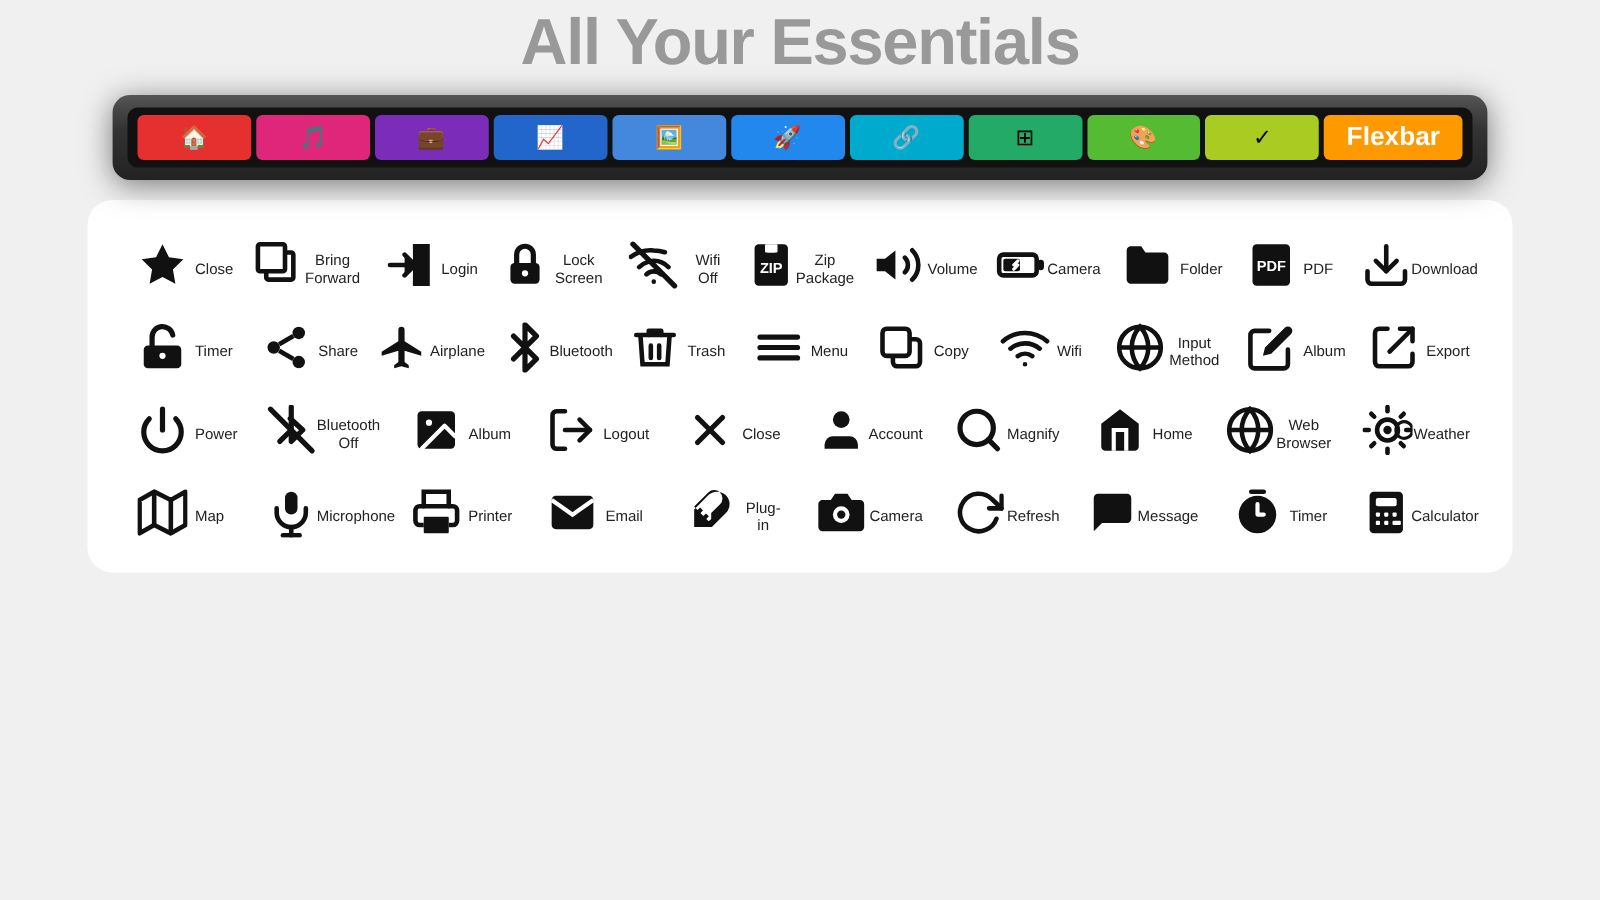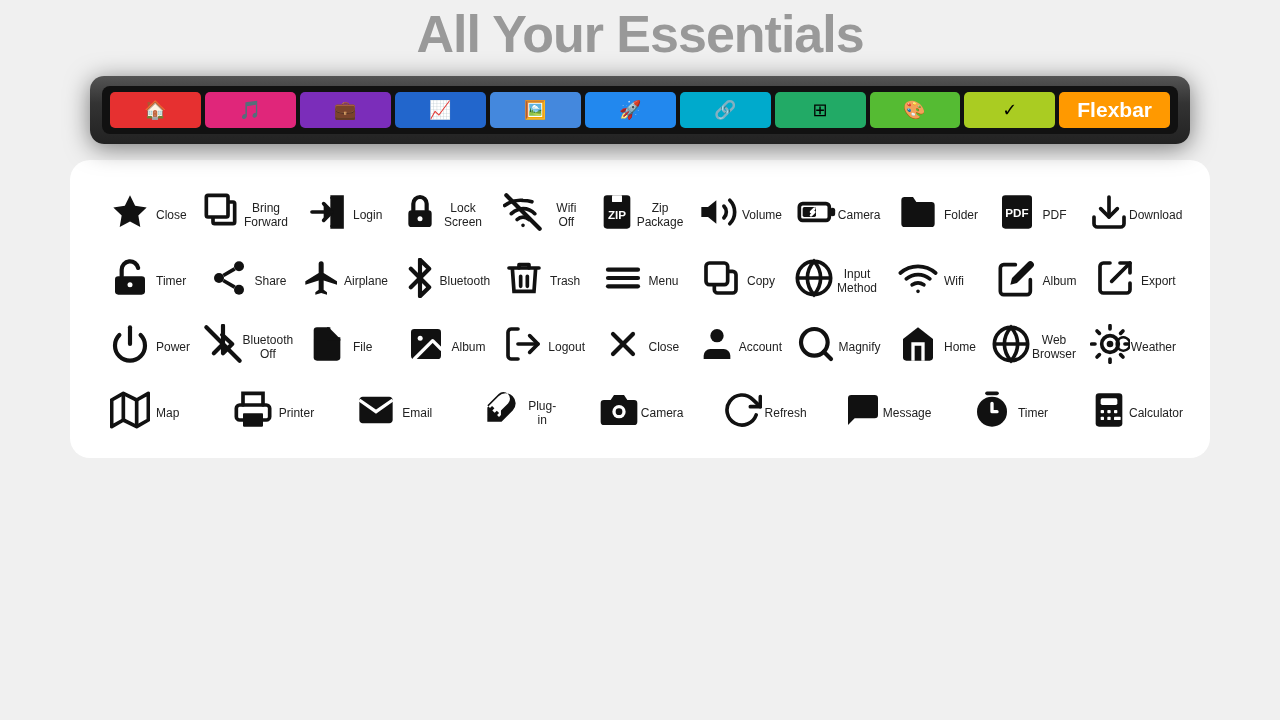--- a/index.html
+++ b/index.html
@@ -313,38 +313,38 @@
             <svg viewBox="0 0 24 24" class="icon">
               <rect x="8" y="8" width="13" height="13" rx="2" fill="none" stroke="#111" stroke-width="2.2"></rect>
               <rect x="3" y="3" width="13" height="13" rx="2" fill="white" stroke="#111" stroke-width="2.2"></rect>
             </svg>
           </div>
           <div class="icon-label">Copy</div>
         </div>
         <div class="icon-item">
           <div class="icon-svg">
             <svg viewBox="0 0 24 24" class="icon">
+              <path d="M5 12.55a11 11 0 0114.08 0M1.42 9a16 16 0 0121.16 0M8.53 16.11a6 6 0 016.95 0M12 20h.01" fill="none" stroke="#111" stroke-width="2.2" stroke-linecap="round" stroke-linejoin="round"></path>
+            </svg>
+          </div>
+          <div class="icon-label">Wifi</div>
+        </div>
+        <div class="icon-item">
+          <div class="icon-svg">
+            <svg viewBox="0 0 24 24" class="icon">
               <circle cx="12" cy="12" r="10" fill="none" stroke="#111" stroke-width="2.2"></circle>
               <line x1="2" y1="12" x2="22" y2="12" stroke="#111" stroke-width="2.2"></line>
               <path d="M12 2a15.3 15.3 0 014 10 15.3 15.3 0 01-4 10 15.3 15.3 0 01-4-10 15.3 15.3 0 014-10z" fill="none" stroke="#111" stroke-width="2.2"></path>
             </svg>
           </div>
           <div class="icon-label">Input Method</div>
         </div>
         <div class="icon-item">
           <div class="icon-svg">
             <svg viewBox="0 0 24 24" class="icon">
-              <path d="M5 12.55a11 11 0 0114.08 0M1.42 9a16 16 0 0121.16 0M8.53 16.11a6 6 0 016.95 0M12 20h.01" fill="none" stroke="#111" stroke-width="2.2" stroke-linecap="round" stroke-linejoin="round"></path>
-            </svg>
-          </div>
-          <div class="icon-label">Wifi</div>
-        </div>
-        <div class="icon-item">
-          <div class="icon-svg">
-            <svg viewBox="0 0 24 24" class="icon">
               <path d="M11 4H4a2 2 0 00-2 2v14a2 2 0 002 2h14a2 2 0 002-2v-7" fill="none" stroke="#111" stroke-width="2.2" stroke-linecap="round" stroke-linejoin="round"></path>
               <path d="M18.5 2.5a2.121 2.121 0 013 3L12 15l-4 1 1-4 9.5-9.5z" fill="#111"></path>
             </svg>
           </div>
           <div class="icon-label">Album</div>
         </div>
         <div class="icon-item">
           <div class="icon-svg">
             <svg viewBox="0 0 24 24" class="icon">
               <path d="M9 3H5a2 2 0 00-2 2v14a2 2 0 002 2h14a2 2 0 002-2v-4" fill="none" stroke="#111" stroke-width="2.2" stroke-linecap="round"></path>
@@ -367,29 +367,20 @@
         </div>
         <div class="icon-item">
           <div class="icon-svg">
             <svg viewBox="0 0 24 24" class="icon">
               <line x1="2" y1="2" x2="22" y2="22" stroke="#111" stroke-width="2.5" stroke-linecap="round"></line>
               <polyline points="11.5 6.5 17.5 12 12 17.5 12 1" fill="none" stroke="#111" stroke-width="2.5" stroke-linecap="round" stroke-linejoin="round"></polyline>
               <polyline points="6.5 17.5 12 12" fill="none" stroke="#111" stroke-width="2.5" stroke-linecap="round"></polyline>
             </svg>
           </div>
           <div class="icon-label">Bluetooth Off</div>
-        </div>
-        <div class="icon-item">
-          <div class="icon-svg">
-            <svg viewBox="0 0 24 24" class="icon">
-              <path d="M13 2H6a2 2 0 00-2 2v16a2 2 0 002 2h12a2 2 0 002-2V9z" fill="#111"></path>
-              <polyline points="13 2 13 9 20 9" fill="none" stroke="#111" stroke-width="2"></polyline>
-            </svg>
-          </div>
-          <div class="icon-label">File</div>
         </div>
         <div class="icon-item">
           <div class="icon-svg">
             <svg viewBox="0 0 24 24" class="icon">
               <rect x="3" y="3" width="18" height="18" rx="2" fill="#111"></rect>
               <circle cx="8.5" cy="8.5" r="1.5" fill="white"></circle>
               <polyline points="21 15 16 10 5 21" fill="none" stroke="white" stroke-width="2" stroke-linecap="round" stroke-linejoin="round"></polyline>
             </svg>
           </div>
           <div class="icon-label">Album</div>
@@ -476,20 +467,31 @@
               <polygon points="1 6 1 22 8 18 16 22 23 18 23 2 16 6 8 2 1 6" fill="none" stroke="#111" stroke-width="2.2" stroke-linecap="round" stroke-linejoin="round"></polygon>
               <line x1="8" y1="2" x2="8" y2="18" stroke="#111" stroke-width="2.2"></line>
               <line x1="16" y1="6" x2="16" y2="22" stroke="#111" stroke-width="2.2"></line>
             </svg>
           </div>
           <div class="icon-label">Map</div>
         </div>
         <div class="icon-item">
           <div class="icon-svg">
             <svg viewBox="0 0 24 24" class="icon">
+              <rect x="9" y="2" width="6" height="11" rx="3" fill="#111"></rect>
+              <path d="M19 10v2a7 7 0 01-14 0v-2" fill="none" stroke="#111" stroke-width="2.2" stroke-linecap="round"></path>
+              <line x1="12" y1="19" x2="12" y2="23" stroke="#111" stroke-width="2.2" stroke-linecap="round"></line>
+              <line x1="8" y1="23" x2="16" y2="23" stroke="#111" stroke-width="2.2" stroke-linecap="round"></line>
+            </svg>
+          </div>
+          <div class="icon-label">Microphone</div>
+        </div>
+        <div class="icon-item">
+          <div class="icon-svg">
+            <svg viewBox="0 0 24 24" class="icon">
               <polyline points="6 9 6 2 18 2 18 9" fill="none" stroke="#111" stroke-width="2.2" stroke-linecap="round"></polyline>
               <path d="M6 18H4a2 2 0 01-2-2v-5a2 2 0 012-2h16a2 2 0 012 2v5a2 2 0 01-2 2h-2" fill="none" stroke="#111" stroke-width="2.2"></path>
               <rect x="6" y="14" width="12" height="8" rx="0.5" fill="#111"></rect>
             </svg>
           </div>
           <div class="icon-label">Printer</div>
         </div>
         <div class="icon-item">
           <div class="icon-svg">
             <svg viewBox="0 0 24 24" class="icon">

